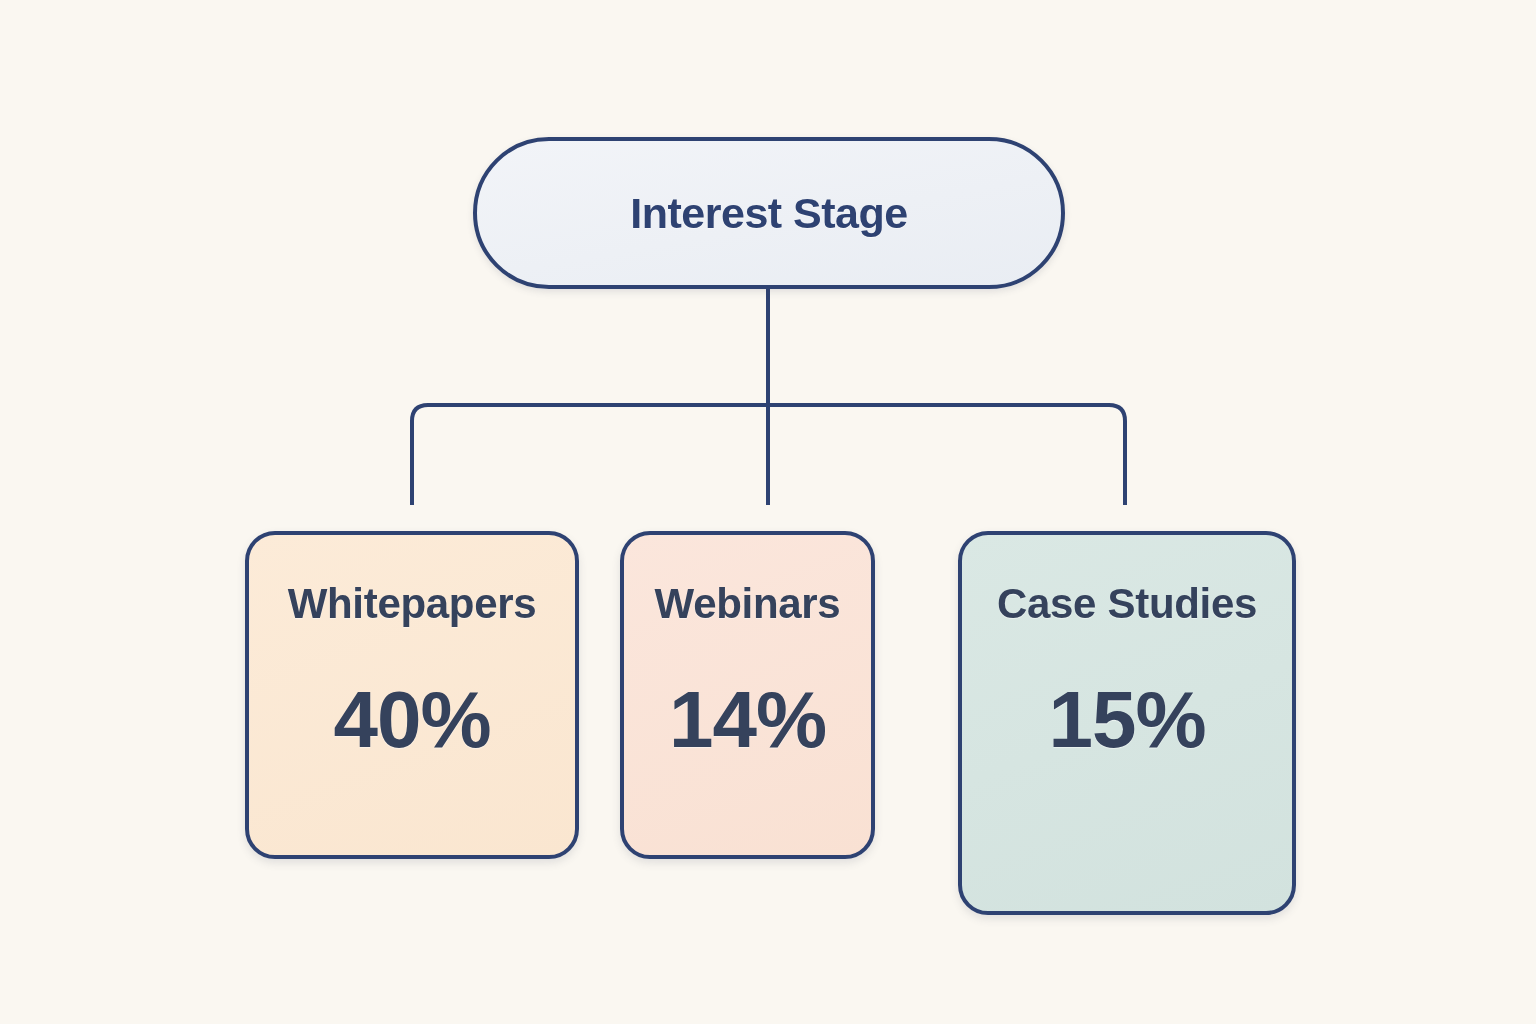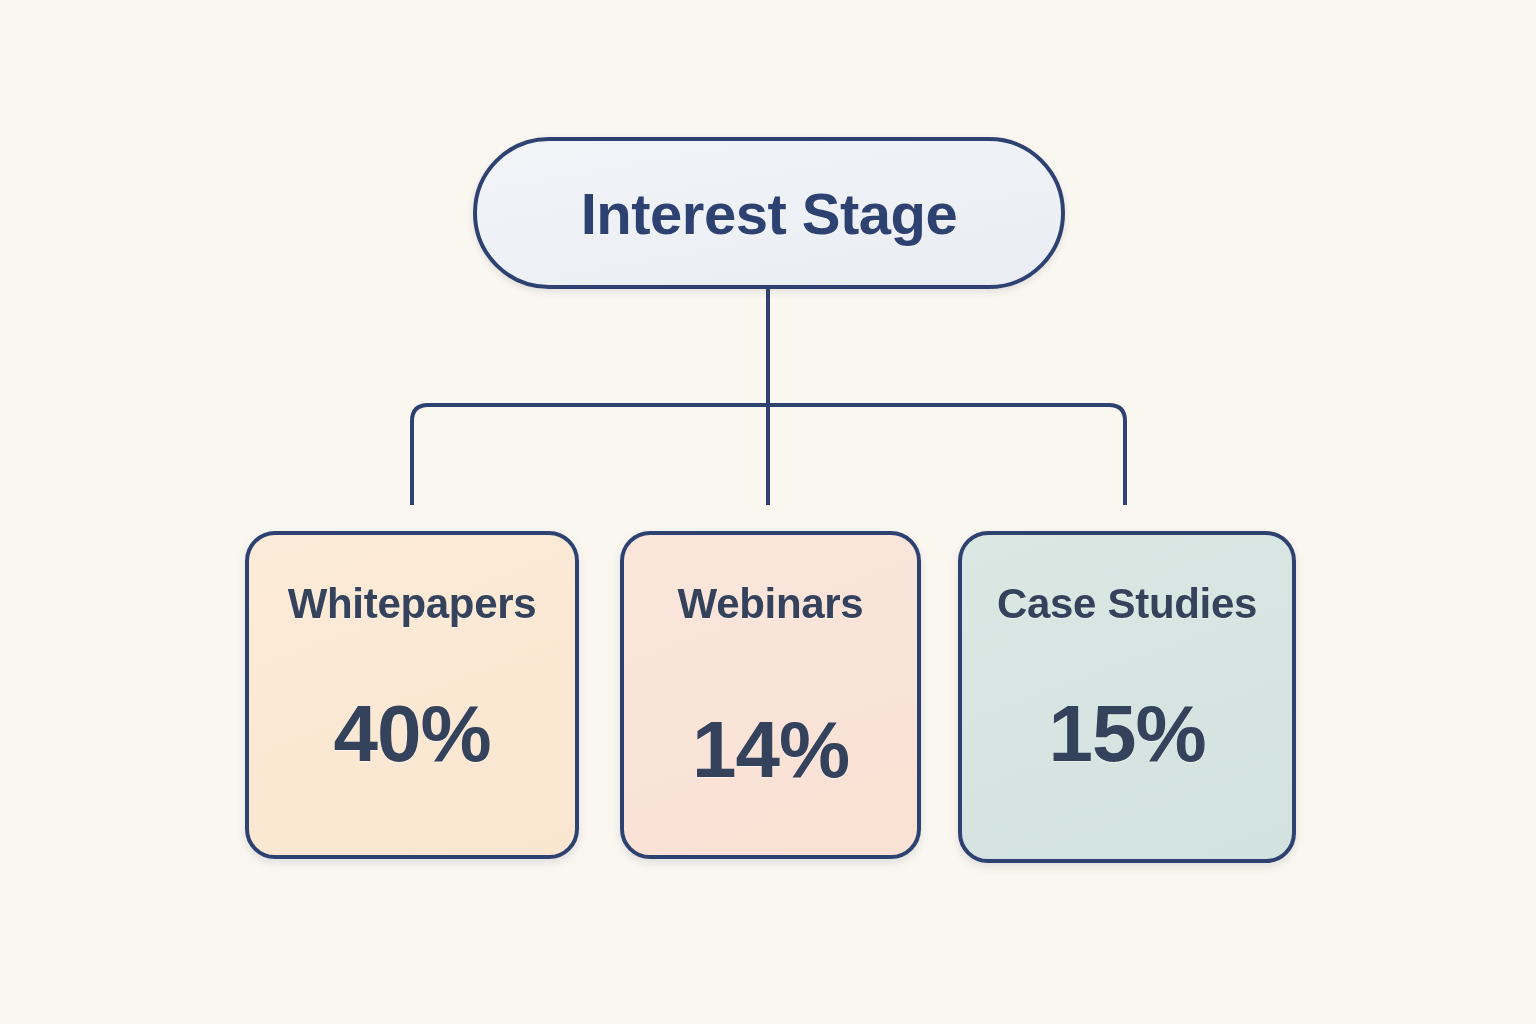--- a/index.html
+++ b/index.html
@@ -37,21 +37,21 @@
     box-sizing: border-box;
     border: 4px solid #2E4272;
     border-radius: 76px;
     background: linear-gradient(170deg, #F2F4F8 0%, #EDF0F5 55%, #E9EDF3 100%);
     box-shadow: 0 3px 7px rgba(60, 70, 95, 0.13);
     display: flex;
     align-items: center;
     justify-content: center;
   }
   .root-title {
-    font-size: 58px;
+    font-size: 43px;
     font-weight: bold;
     color: #2E4272;
     letter-spacing: -0.5px;
     white-space: nowrap;
     text-shadow: 0 1px 1px rgba(255,255,255,0.55);
   }
 
   
   .card {
     position: absolute;
@@ -72,42 +72,41 @@
     white-space: nowrap;
     margin-top: 45px;
     letter-spacing: -0.3px;
     text-shadow: 0 1px 1px rgba(255,255,255,0.5);
   }
   .card-value {
     font-size: 80px;
     font-weight: bold;
     color: #35425C;
     white-space: nowrap;
-    margin-top: 60px;
+    margin-top: 46px;
     letter-spacing: -1px;
     text-shadow: 0 1px 1px rgba(255,255,255,0.5);
   }
 
   #card-0 {
     left: 245px;
     width: 334px;
     height: 328px;
     background: linear-gradient(160deg, #FCEBD8 0%, #FAE6D0 100%);
   }
   #card-1 {
     left: 620px;
-    width: 301px;
+    width: 255px;
     height: 328px;
     background: linear-gradient(160deg, #FBE6DC 0%, #F9E1D3 100%);
-    gap: 16px;
   }
   #card-2 {
     left: 958px;
     width: 338px;
-    height: 332px;
+    height: 384px;
     background: linear-gradient(160deg, #DAE8E4 0%, #D2E2DE 100%);
     text-align: right;
   }
 </style>
 </head>
 <body>
 
 <div id="diagram">
 
   <svg id="connector-layer" viewBox="0 0 1536 1024" width="1536" height="1024" aria-hidden="true">

